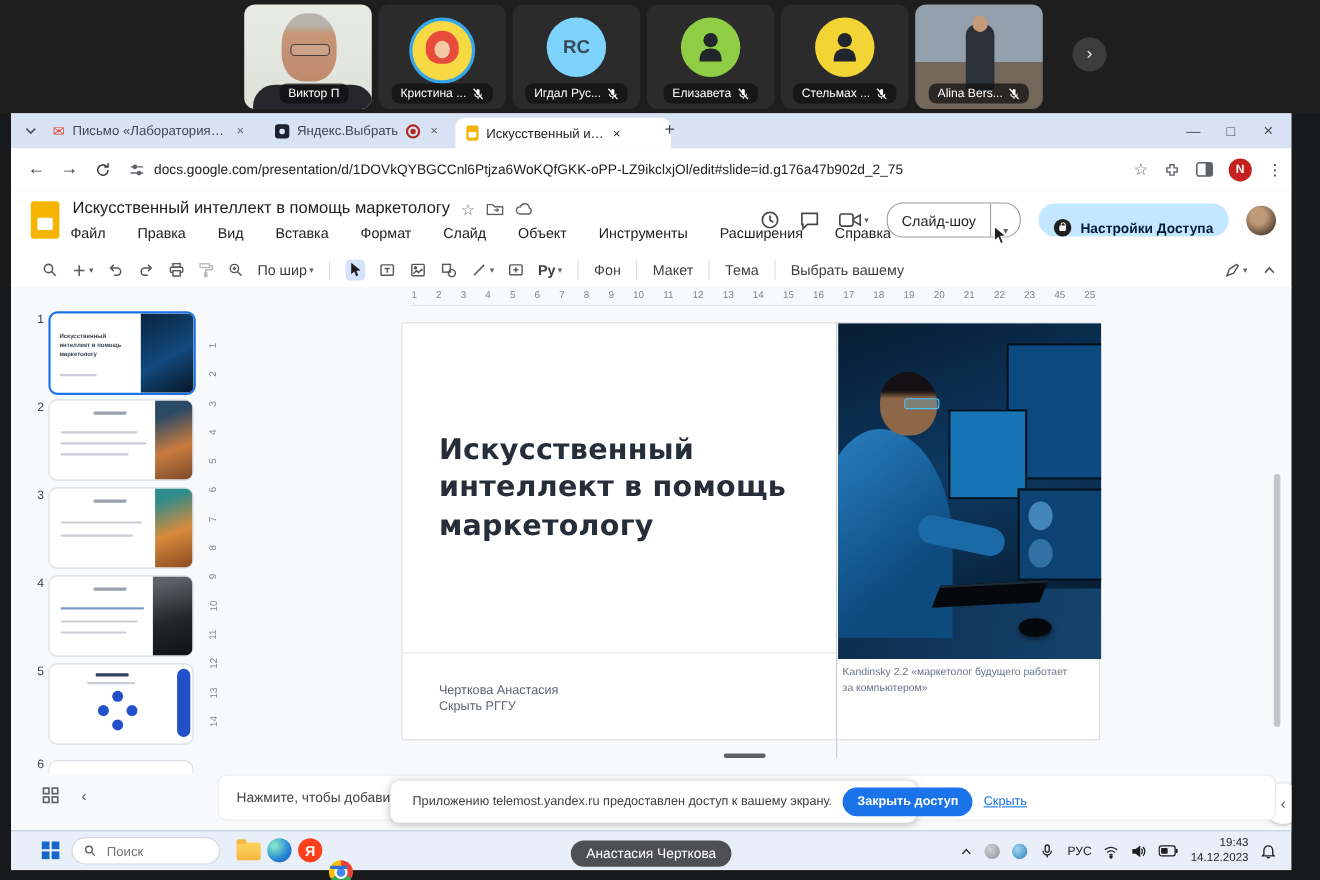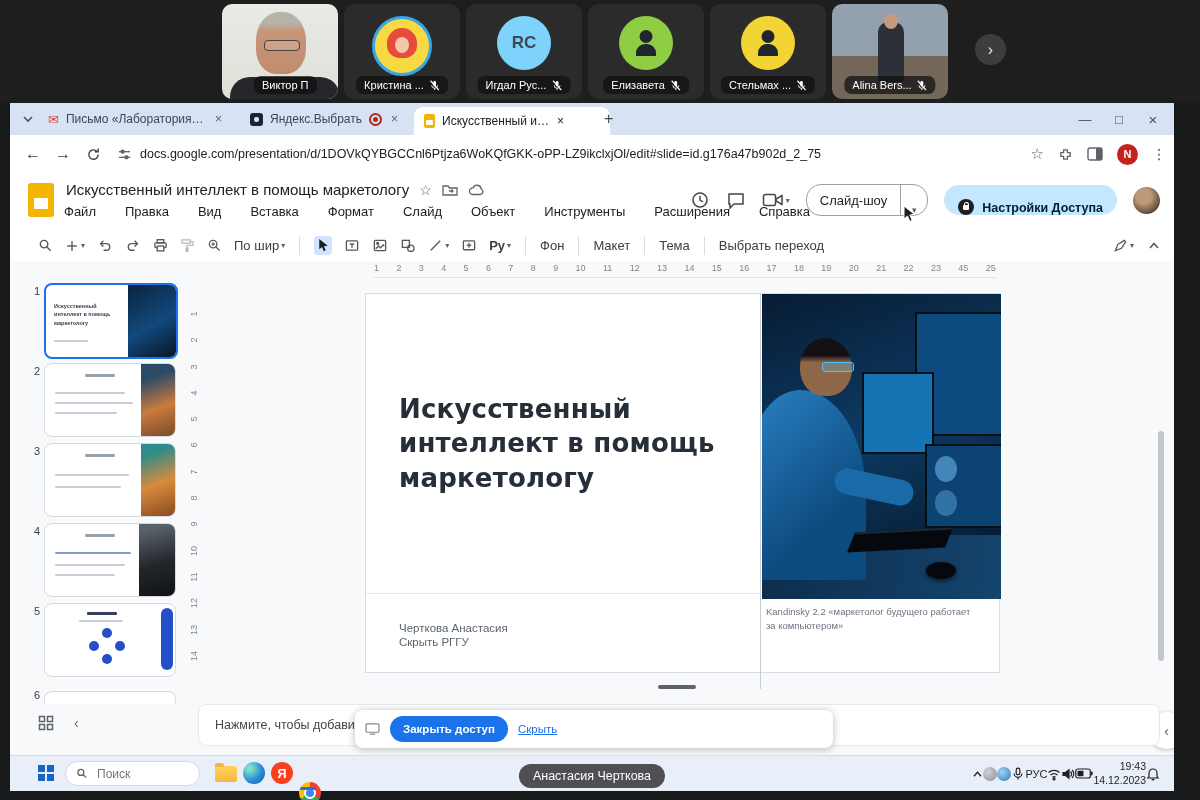--- a/index.html
+++ b/index.html
@@ -105,21 +105,21 @@
   #tb-search input{border:none;outline:none;width:90px;font-size:12px;background:transparent;color:#444;font-family:"Liberation Sans",sans-serif}
   .tb-ic{position:absolute;top:6px;width:22px;height:22px}
   .chrome-ic{border-radius:50%;background:conic-gradient(#ea4335 0 33%,#34a853 0 66%,#fbbc05 0 100%);position:relative}
   .chrome-ic:after{content:"";position:absolute;left:5px;top:5px;width:12px;height:12px;border-radius:50%;background:#4285f4;border:2px solid #fff;box-sizing:border-box}
   .edge-ic{border-radius:50%;background:radial-gradient(circle at 30% 30%,#7de0c8 10%,#2b8dd8 55%,#1153a6)}
   .ya-ic{border-radius:50%;background:#fc3f1d;color:#fff;font-weight:bold;font-size:13px;display:flex;align-items:center;justify-content:center}
   .folder-ic{width:22px;height:16px;margin-top:4px;background:linear-gradient(#ffd45e,#f4b73f);border-radius:2px;position:relative}
   .folder-ic:before{content:"";position:absolute;left:0;top:-3px;width:9px;height:4px;background:#f4b73f;border-radius:2px 2px 0 0}
   #active-underline{position:absolute;left:290px;top:31px;width:16px;height:3px;border-radius:2px;background:#2f6fd6}
   #speaker-pill{position:absolute;left:50%;transform:translateX(-50%);top:8px;background:rgba(62,62,64,.9);color:#fff;font-size:12.5px;padding:5px 14px;border-radius:12px;white-space:nowrap}
-  #tray{position:absolute;right:14px;top:0;height:35px;display:flex;align-items:center;color:#1f1f1f}
+  #tray{position:absolute;right:14px;top:0;height:35px;display:flex;align-items:center;gap:11px;color:#1f1f1f}
   #tray .lang{font-size:11px}
   #clockbox{text-align:right;font-size:10.5px;line-height:1.25;color:#1f1f1f}
   .tiny-ic{width:14px;height:14px;display:block}
   .cursor-arrow{position:absolute;pointer-events:none;z-index:50}
 </style>
 </head>
 <body>
 
 <div id="top-strip">
   <div class="tiles">
@@ -425,21 +425,21 @@
           <span style="font-weight:bold">Pу</span>
           <span class="dd">▾</span>
         </span>
       <span class="tsep"></span>
       <span class="tbtn">Фон</span>
       <span class="tsep"></span>
       <span class="tbtn">Макет</span>
       <span class="tsep"></span>
       <span class="tbtn">Тема</span>
       <span class="tsep"></span>
-      <span class="tbtn">Выбрать переход</span>
+      <span class="tbtn">Выбрать вашему</span>
     </div>
     <div class="tb-right">
       <span class="tbtn">
           <svg width="15" height="15" viewBox="0 0 16 16" fill="none" stroke="#55585c" stroke-width="1.4">
             <path d="M2.5 13.5 L5 7 L12 2.5 L13.5 4 L9 11 Z"></path>
           </svg>
           <span class="dd">▾</span>
         </span>
       <svg width="12" height="9" viewBox="0 0 12 9">
           <polyline points="2,7 6,2.5 10,7" fill="none" stroke="#55585c" stroke-width="1.5"></polyline>
@@ -578,20 +578,21 @@
         <rect x="1.5" y="9.5" width="5" height="5"></rect>
         <rect x="9.5" y="9.5" width="5" height="5"></rect>
       </svg>
     <span id="film-back">‹</span>
 
     <div id="share-note">
       <svg width="15" height="12" viewBox="0 0 16 13" fill="none" stroke="#80868b" stroke-width="1.3">
           <rect x="1" y="1" width="14" height="9" rx="1"></rect>
           <line x1="5" y1="12" x2="11" y2="12"></line>
         </svg>
+      <span class="msg">Приложению telemost.yandex.ru предоставлен доступ к вашему экрану.</span>
       <button id="share-close">Закрыть доступ</button>
       <span id="share-hide">Скрыть</span>
     </div>
   </div>
 </div>
 
 <div id="taskbar">
   <div class="win-logo">
       <i></i>
       <i></i>

